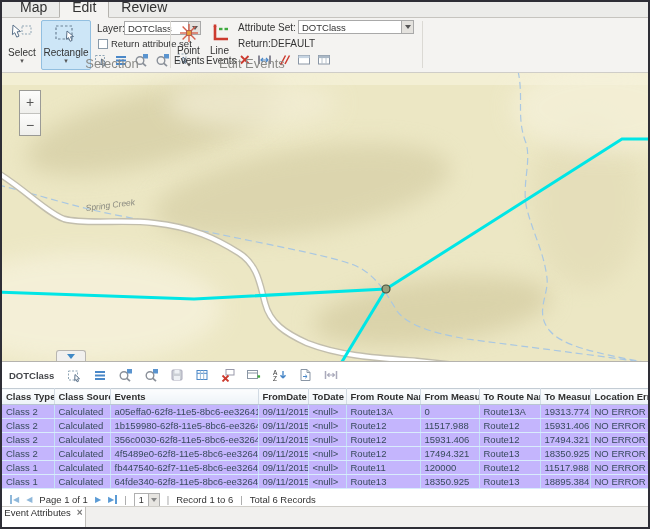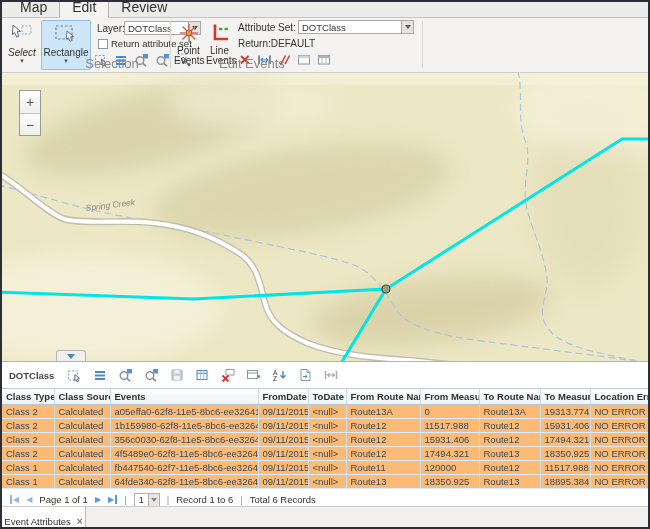--- a/index.html
+++ b/index.html
@@ -37,39 +37,39 @@
   .zoomctl .zbtn + .zbtn { border-top:1px solid #c2c2be; }
   .collapse-tab { position:absolute; left:54px; bottom:0; width:30px; height:11px; background:#f1f0ee; border:1px solid #b8b6b1; border-bottom:none; border-radius:3px 3px 0 0; display:flex; align-items:center; justify-content:center; cursor:pointer; }
   .collapse-tab .tri { width:0; height:0; border-left:4px solid transparent; border-right:4px solid transparent; border-top:5px solid #3f88c5; }
 
   
   .gridpanel { height:145px; border-top:1px solid #b5b3ae; background:#fff; display:flex; flex-direction:column; flex:none; }
   .gridtoolbar { height:26px; display:flex; align-items:center; gap:11px; padding-left:7px; flex:none; }
   .gridtoolbar .lbl { font-size:9.5px; font-weight:bold; color:#44464a; margin-right:2px; }
   table.attr { border-collapse:collapse; table-layout:fixed; width:650px; flex:none; }
   table.attr th { background:linear-gradient(#fcfdfe,#edf3f8); font-size:9.5px; font-weight:bold; color:#2f2f2f; text-align:left; padding:2px 4px; border-right:1px solid #d2dbe4; border-top:1px solid #c3ccd4; border-bottom:1px solid #b9c6d2; white-space:nowrap; overflow:hidden; height:16px; }
-  table.attr td { background:#fdba74; font-size:9.5px; color:#374a5c; padding:1px 4px; border-right:1px solid #c5e1f8; border-bottom:1px solid #d8ecfc; white-space:nowrap; overflow:hidden; height:13px; cursor:default; }
+  table.attr td { background:#c4b5fd; font-size:9.5px; color:#374a5c; padding:1px 4px; border-right:1px solid #c5e1f8; border-bottom:1px solid #d8ecfc; white-space:nowrap; overflow:hidden; height:13px; cursor:default; }
   table.attr th:nth-child(1){width:52px} table.attr th:nth-child(2){width:56px}
   table.attr th:nth-child(3){width:148px} table.attr th:nth-child(4){width:50px}
   table.attr th:nth-child(5){width:38px} table.attr th:nth-child(6){width:74px}
   table.attr th:nth-child(7){width:59px} table.attr th:nth-child(8){width:61px}
   table.attr th:nth-child(9){width:50px} table.attr th:nth-child(10){width:62px}
   .pager { margin-top:auto; height:21px; display:flex; align-items:center; gap:7px; padding-left:8px; font-size:9.5px; color:#333; flex:none; }
   .pg-arrow { font-size:8px; cursor:pointer; }
   .pg-first,.pg-prev { color:#8fb8da; } .pg-next,.pg-last { color:#5b9bd5; }
   .pg-first { border-left:2px solid #8fb8da; padding-left:1px; }
   .pg-last { border-right:2px solid #5b9bd5; padding-right:1px; }
   .pg-sep { color:#9a9a9a; }
   .pg-combo { height:14px; border:1px solid #b0b0b0; display:flex; align-items:center; }
   .pg-combo .v { padding:0 4px; font-size:9px; }
   .pg-combo .a { width:11px; height:100%; background:#e7e5e1; border-left:1px solid #b0b0b0; display:flex; align-items:center; justify-content:center; }
 
   
   .footer { height:21px; background:#f1f0ee; border-top:1px solid #cfcdc8; display:flex; flex:none; }
-  .ftab { width:84px; background:#fff; border-right:1px solid #c0beba; display:flex; align-items:flex-end; justify-content:center; gap:6px; font-size:9.5px; color:#2f2f2f; cursor:pointer; }
+  .ftab { width:84px; background:#fff; border-right:1px solid #c0beba; display:flex; align-items:flex-start; justify-content:center; gap:6px; font-size:9.5px; color:#2f2f2f; cursor:pointer; }
   .ftab .x { color:#777; font-weight:bold; font-size:10px; cursor:pointer; }
 </style>
 </head>
 <body>
 
 <div class="window">
 
   <div class="tabbar">
     <div class="rtab">Map</div>
     <div class="rtab active">Edit</div>
@@ -78,21 +78,21 @@
 
   <div class="ribbon">
 
     <div class="btn-big" style="left:3px;width:34px;">
       <span class="icon">
         <svg width="26" height="22">
             <path d="M4 2 l7.5 6.5 -3.4 .3 1.9 4.3 -2.3 1 -1.9 -4.4 -2.4 2z" fill="#fff" stroke="#5a718a" stroke-width="1"></path>
             <path d="M13 3 h9 v8 h-9 z" fill="none" stroke="#8fa5b5" stroke-width="1" stroke-dasharray="2 1.5"></path>
           </svg>
       </span>
-      <span style="display:block;font-style:italic;">Select</span>
+      <span style="display:block;">Select</span>
       <span class="caret">▾</span>
     </div>
 
     <div class="btn-big hl" style="left:39px;width:50px;">
       <span class="icon">
         <svg width="26" height="22">
             <rect x="3" y="3" width="16" height="13" fill="none" stroke="#6c8296" stroke-width="1.2" stroke-dasharray="2.5 2"></rect>
             <path d="M14 8 l6.5 5.5 -3 .3 1.6 3.6 -2 .9 -1.6 -3.7 -2.1 1.7z" fill="#fff" stroke="#5a718a" stroke-width="1"></path>
           </svg>
       </span>

